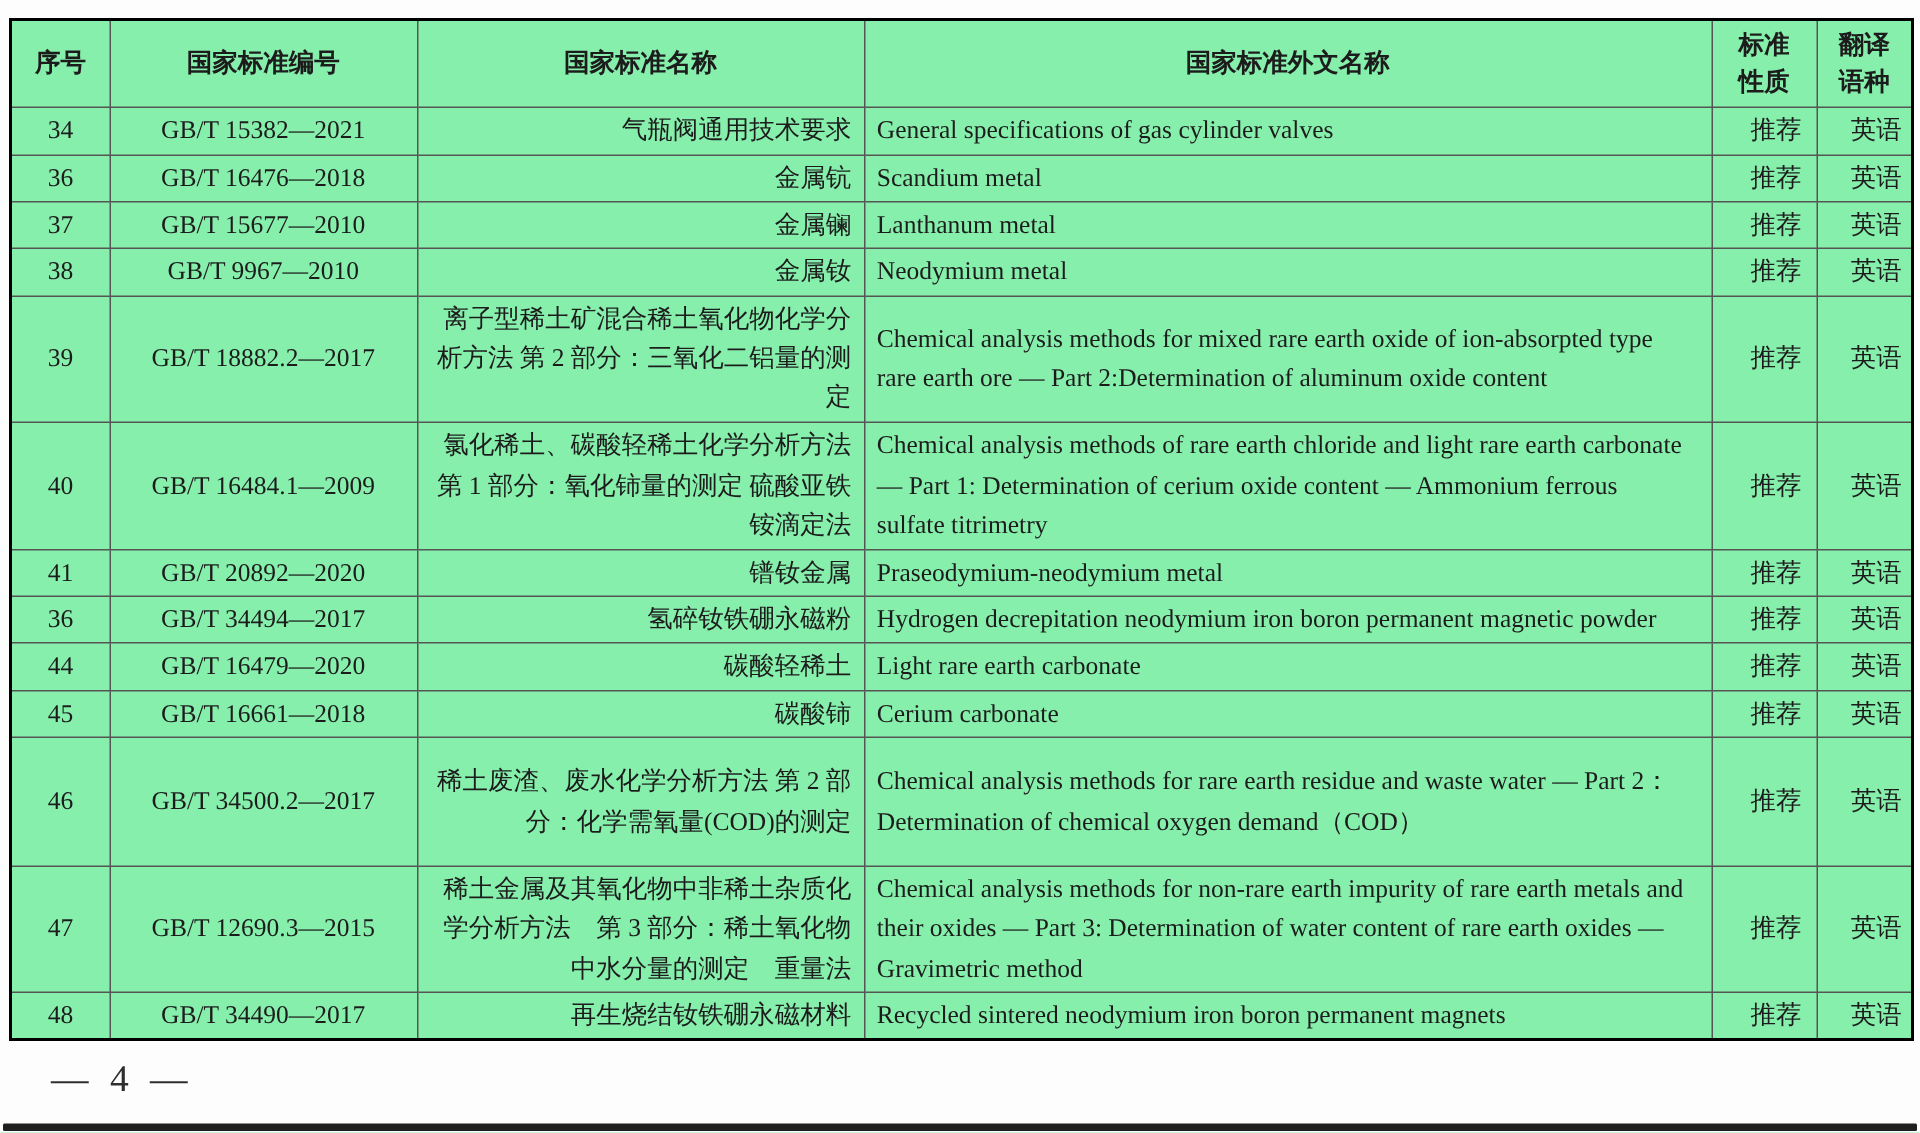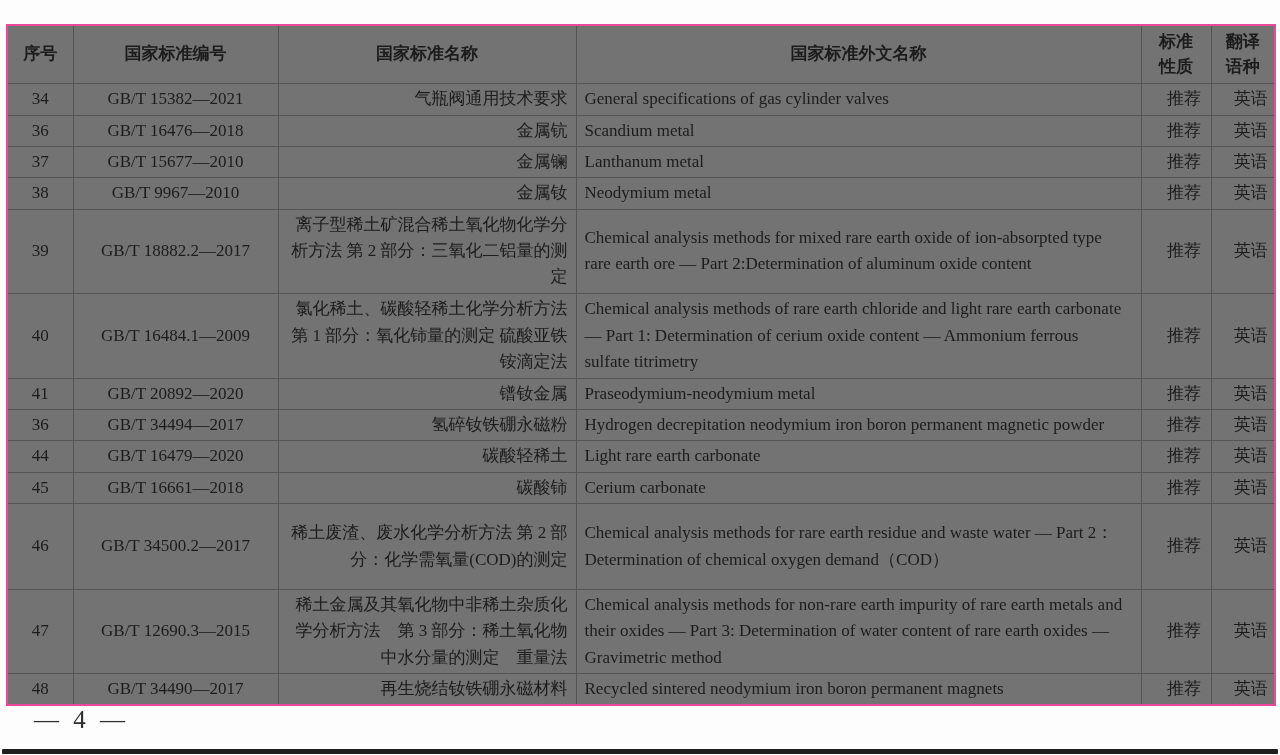--- a/index.html
+++ b/index.html
@@ -4,25 +4,25 @@
 <style>
   html,body{margin:0;padding:0;}
   body{
     width:1280px;height:755px;position:relative;overflow:hidden;
     background:#fdfdfd;
     font-family:"Liberation Serif","DejaVu Serif",serif;
     color:#1c1c1c;
   }
   .page{position:absolute;inset:0;}
   table.std-table{
-    position:absolute;left:6px;top:24px;
+    position:absolute;left:6px;top:12px;
     width:1268px;table-layout:fixed;
     border-collapse:collapse;
-    border:2px solid #ec4899;
-    background:#737373;
+    border:2px solid #000000;
+    background:#86efac;
   }
   td,th{
     border:1px solid #555;
     vertical-align:middle;
     padding:2px 6px;
     font-size:17px;
     line-height:1.55;
     overflow:hidden;
   }
   th{

